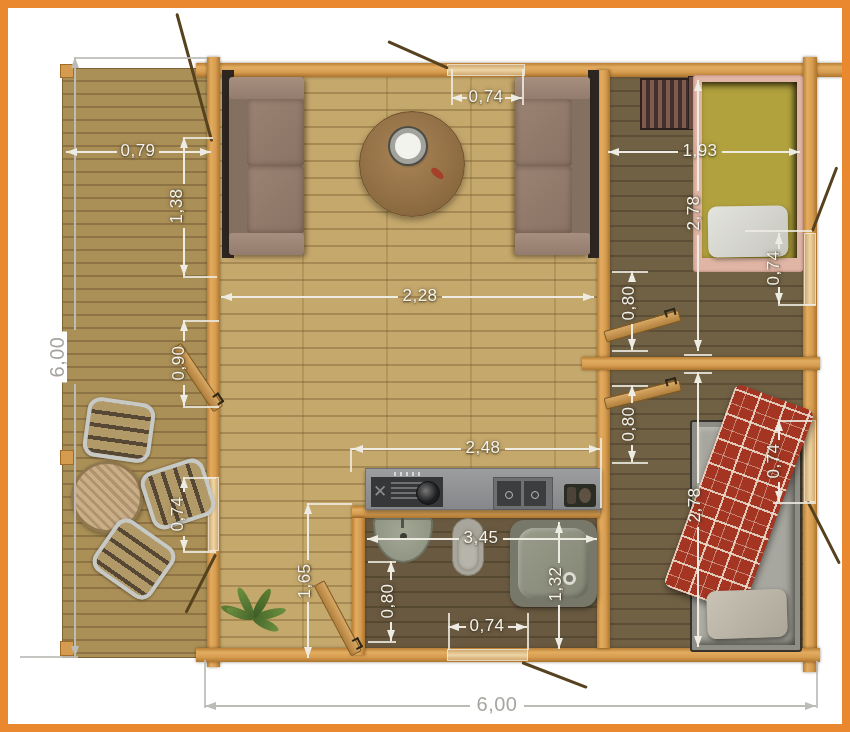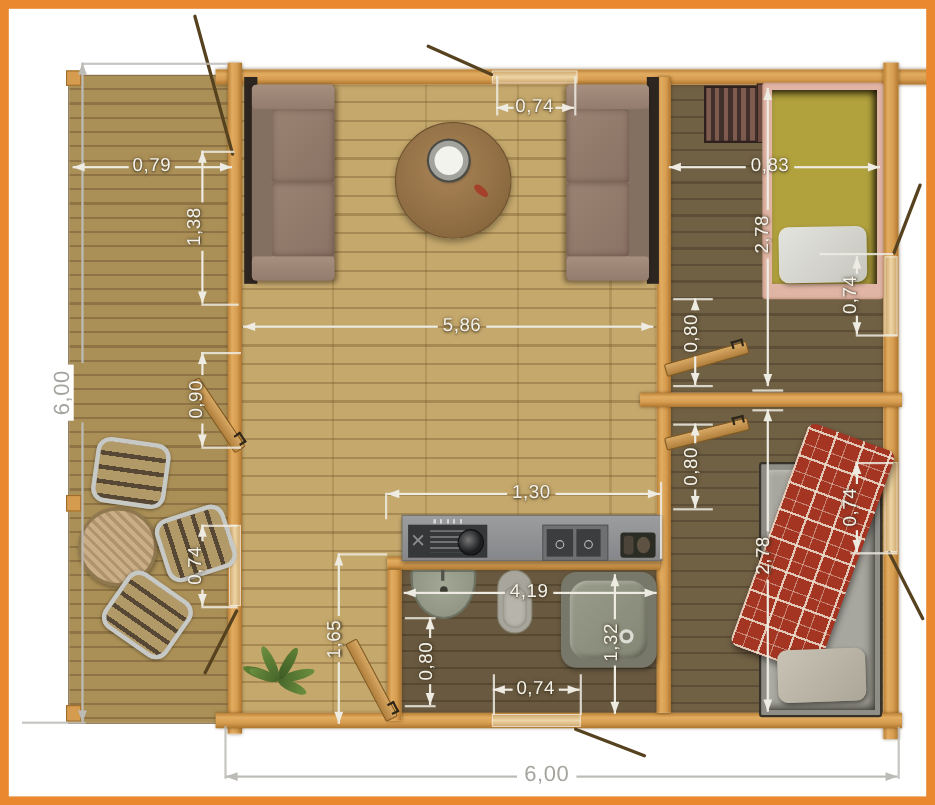--- a/index.html
+++ b/index.html
@@ -232,26 +232,26 @@
   <div class="a dimz">
     <i class="dh al" style="left:451px;top:97px;width:16px;"></i>
     <i class="dh ar" style="left:505px;top:97px;width:17px;"></i>
     <i class="xv" style="left:451px;top:69px;height:36px;"></i>
     <i class="xv" style="left:522px;top:69px;height:36px;"></i>
     <span class="dlab" style="left:486px;top:96px;">0,74</span>
   </div>
   <div class="a dimz">
     <i class="dh al" style="left:221px;top:296px;width:177px;"></i>
     <i class="dh ar" style="left:442px;top:296px;width:152px;"></i>
-    <span class="dlab" style="left:420px;top:295px;">5,86</span>
+    <span class="dlab" style="left:420px;top:295px;">2,28</span>
   </div>
   <div class="a dimz">
     <i class="dh al" style="left:608px;top:151px;width:70px;"></i>
     <i class="dh ar" style="left:722px;top:151px;width:78px;"></i>
-    <span class="dlab" style="left:700px;top:150px;">0,83</span>
+    <span class="dlab" style="left:700px;top:150px;">1,93</span>
   </div>
   <div class="a dimz">
     <i class="dv au" style="left:697px;top:80px;height:111px;"></i>
     <i class="dv ad" style="left:697px;top:235px;height:116px;"></i>
     <i class="x" style="left:684px;top:354px;width:28px;"></i>
     <span class="dlab rot" style="left:693px;top:213px;">2,78</span>
   </div>
   <div class="a dimz">
     <i class="dv au" style="left:778px;top:233px;height:16px;"></i>
     <i class="dv ad" style="left:778px;top:287px;height:17px;"></i>
@@ -284,26 +284,26 @@
     <i class="dv ad" style="left:778px;top:482px;height:20px;"></i>
     <i class="x" style="left:778px;top:420px;width:34px;"></i>
     <i class="x" style="left:773px;top:502px;width:43px;"></i>
     <span class="dlab rot" style="left:773px;top:461px;">0,74</span>
   </div>
   <div class="a dimz">
     <i class="dh al" style="left:352px;top:448px;width:109px;"></i>
     <i class="dh ar" style="left:505px;top:448px;width:95px;"></i>
     <i class="xv" style="left:350px;top:448px;height:24px;"></i>
     <i class="xv" style="left:600px;top:438px;height:70px;"></i>
-    <span class="dlab" style="left:483px;top:447px;">1,30</span>
+    <span class="dlab" style="left:483px;top:447px;">2,48</span>
   </div>
   <div class="a dimz">
     <i class="dh al" style="left:367px;top:538px;width:92px;"></i>
     <i class="dh ar" style="left:503px;top:538px;width:94px;"></i>
-    <span class="dlab" style="left:481px;top:537px;">4,19</span>
+    <span class="dlab" style="left:481px;top:537px;">3,45</span>
   </div>
   <div class="a dimz">
     <i class="dv au" style="left:390px;top:561px;height:19px;"></i>
     <i class="dv ad" style="left:390px;top:622px;height:19px;"></i>
     <i class="x" style="left:368px;top:561px;width:28px;"></i>
     <i class="x" style="left:368px;top:641px;width:28px;"></i>
     <span class="dlab rot" style="left:387px;top:601px;">0,80</span>
   </div>
   <div class="a dimz">
     <i class="dv au" style="left:558px;top:522px;height:41px;"></i>

